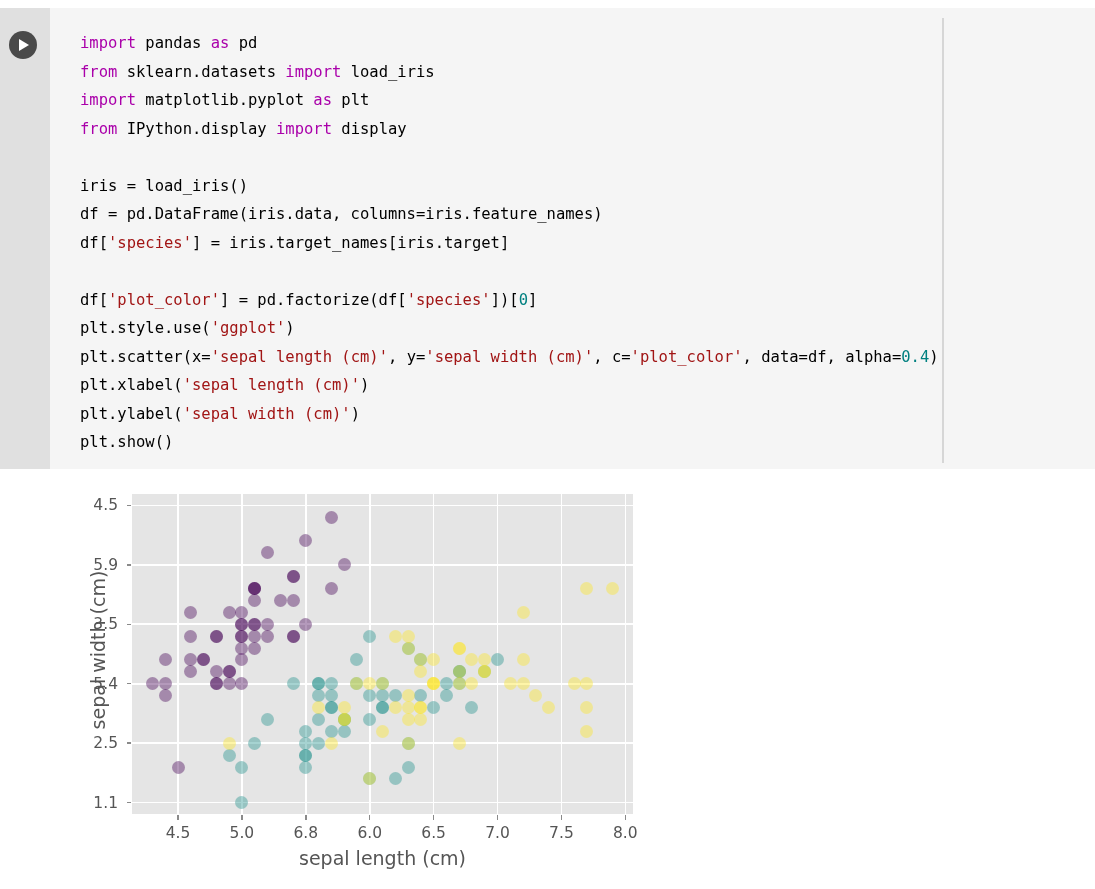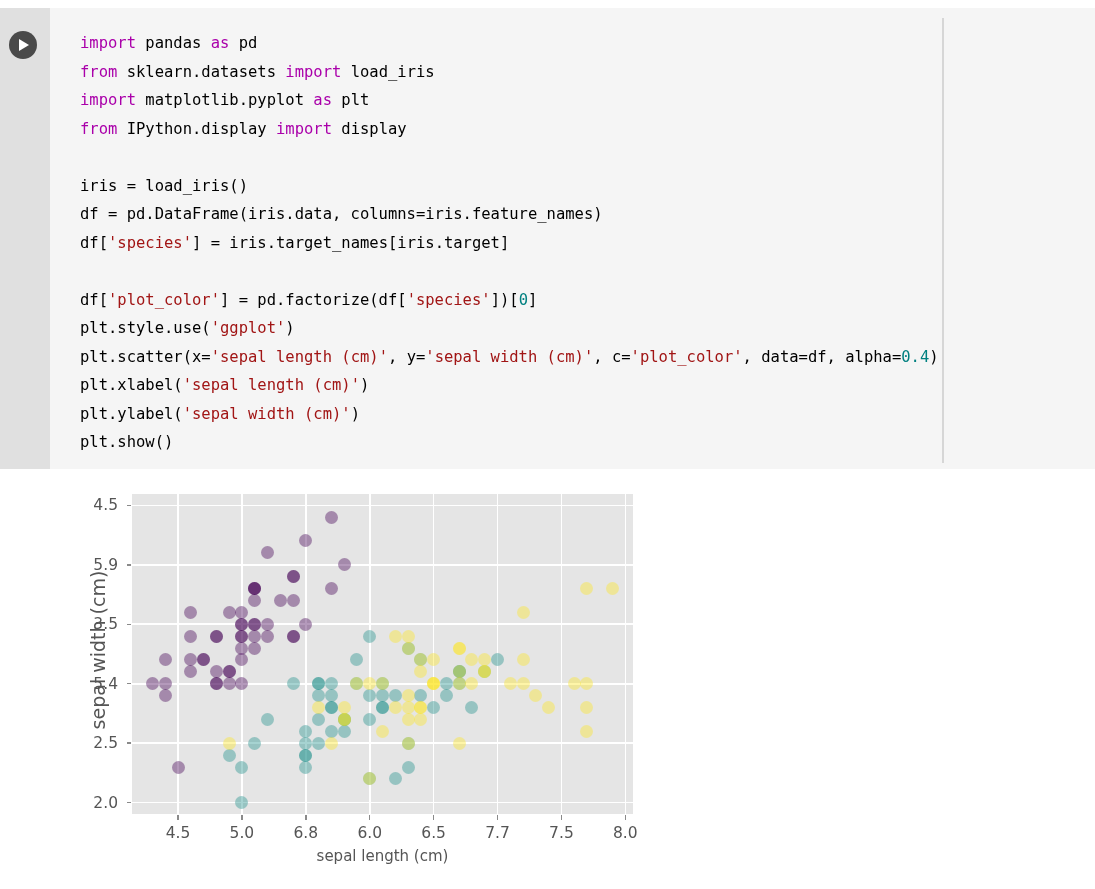--- a/index.html
+++ b/index.html
@@ -141,21 +141,21 @@
     width: 1.5px;
     height: 5px;
     background: #8a8a8a;
   }
   #xlabel {
     position: absolute;
     left: 132px;
     top: 378px;
     width: 501px;
     text-align: center;
-    font-size: 15px;
+    font-size: 19px;
     color: #555555;
     font-family: "DejaVu Sans", sans-serif;
   }
   #ylabel {
     position: absolute;
     left: -62px;
     top: 170px;
     width: 320px;
     text-align: center;
     font-size: 19px;
@@ -367,21 +367,21 @@
       <div class="pt" style="left: 327.184px; top: 154.052px; width: 13px; height: 13px; margin-left: -6.5px; margin-top: -6.5px; background: rgb(253, 231, 37); opacity: 0.4;"></div>
       <div class="pt" style="left: 327.184px; top: 189.74px; width: 13px; height: 13px; margin-left: -6.5px; margin-top: -6.5px; background: rgb(253, 231, 37); opacity: 0.4;"></div>
       <div class="pt" style="left: 276.061px; top: 249.219px; width: 13px; height: 13px; margin-left: -6.5px; margin-top: -6.5px; background: rgb(253, 231, 37); opacity: 0.4;"></div>
       <div class="pt" style="left: 301.622px; top: 189.74px; width: 13px; height: 13px; margin-left: -6.5px; margin-top: -6.5px; background: rgb(253, 231, 37); opacity: 0.4;"></div>
       <div class="pt" style="left: 263.281px; top: 142.156px; width: 13px; height: 13px; margin-left: -6.5px; margin-top: -6.5px; background: rgb(253, 231, 37); opacity: 0.4;"></div>
       <div class="pt" style="left: 224.939px; top: 189.74px; width: 13px; height: 13px; margin-left: -6.5px; margin-top: -6.5px; background: rgb(253, 231, 37); opacity: 0.4;"></div>
     </div>
 
   <div id="axis-decor">
       <div class="ytick-mark" style="left: 127px; top: 332.949px;"></div>
-      <div class="ytick-label" style="left: 74px; top: 324.699px; width: 44px;">2.0</div>
+      <div class="ytick-label" style="left: 74px; top: 324.699px; width: 44px;">1.1</div>
       <div class="ytick-mark" style="left: 127px; top: 273.469px;"></div>
       <div class="ytick-label" style="left: 74px; top: 265.219px; width: 44px;">2.5</div>
       <div class="ytick-mark" style="left: 127px; top: 213.99px;"></div>
       <div class="ytick-label" style="left: 74px; top: 205.74px; width: 44px;">5.4</div>
       <div class="ytick-mark" style="left: 127px; top: 154.51px;"></div>
       <div class="ytick-label" style="left: 74px; top: 146.26px; width: 44px;">3.5</div>
       <div class="ytick-mark" style="left: 127px; top: 95.0307px;"></div>
       <div class="ytick-label" style="left: 74px; top: 86.7807px; width: 44px;">5.9</div>
       <div class="ytick-mark" style="left: 127px; top: 35.5511px;"></div>
       <div class="ytick-label" style="left: 74px; top: 27.3011px; width: 44px;">4.5</div>
@@ -389,21 +389,21 @@
       <div class="xtick-label" style="left: 178.01px; top: 355px;">4.5</div>
       <div class="xtick-mark" style="left: 241.163px; top: 346px;"></div>
       <div class="xtick-label" style="left: 241.913px; top: 355px;">5.0</div>
       <div class="xtick-mark" style="left: 305.066px; top: 346px;"></div>
       <div class="xtick-label" style="left: 305.816px; top: 355px;">6.8</div>
       <div class="xtick-mark" style="left: 368.969px; top: 346px;"></div>
       <div class="xtick-label" style="left: 369.719px; top: 355px;">6.0</div>
       <div class="xtick-mark" style="left: 432.872px; top: 346px;"></div>
       <div class="xtick-label" style="left: 433.622px; top: 355px;">6.5</div>
       <div class="xtick-mark" style="left: 496.776px; top: 346px;"></div>
-      <div class="xtick-label" style="left: 497.526px; top: 355px;">7.7</div>
+      <div class="xtick-label" style="left: 497.526px; top: 355px;">7.0</div>
       <div class="xtick-mark" style="left: 560.679px; top: 346px;"></div>
       <div class="xtick-label" style="left: 561.429px; top: 355px;">7.5</div>
       <div class="xtick-mark" style="left: 624.582px; top: 346px;"></div>
       <div class="xtick-label" style="left: 625.332px; top: 355px;">8.0</div>
     </div>
 
   <div id="xlabel">sepal length (cm)</div>
   <div id="ylabel">sepal width (cm)</div>
 
 </div>

